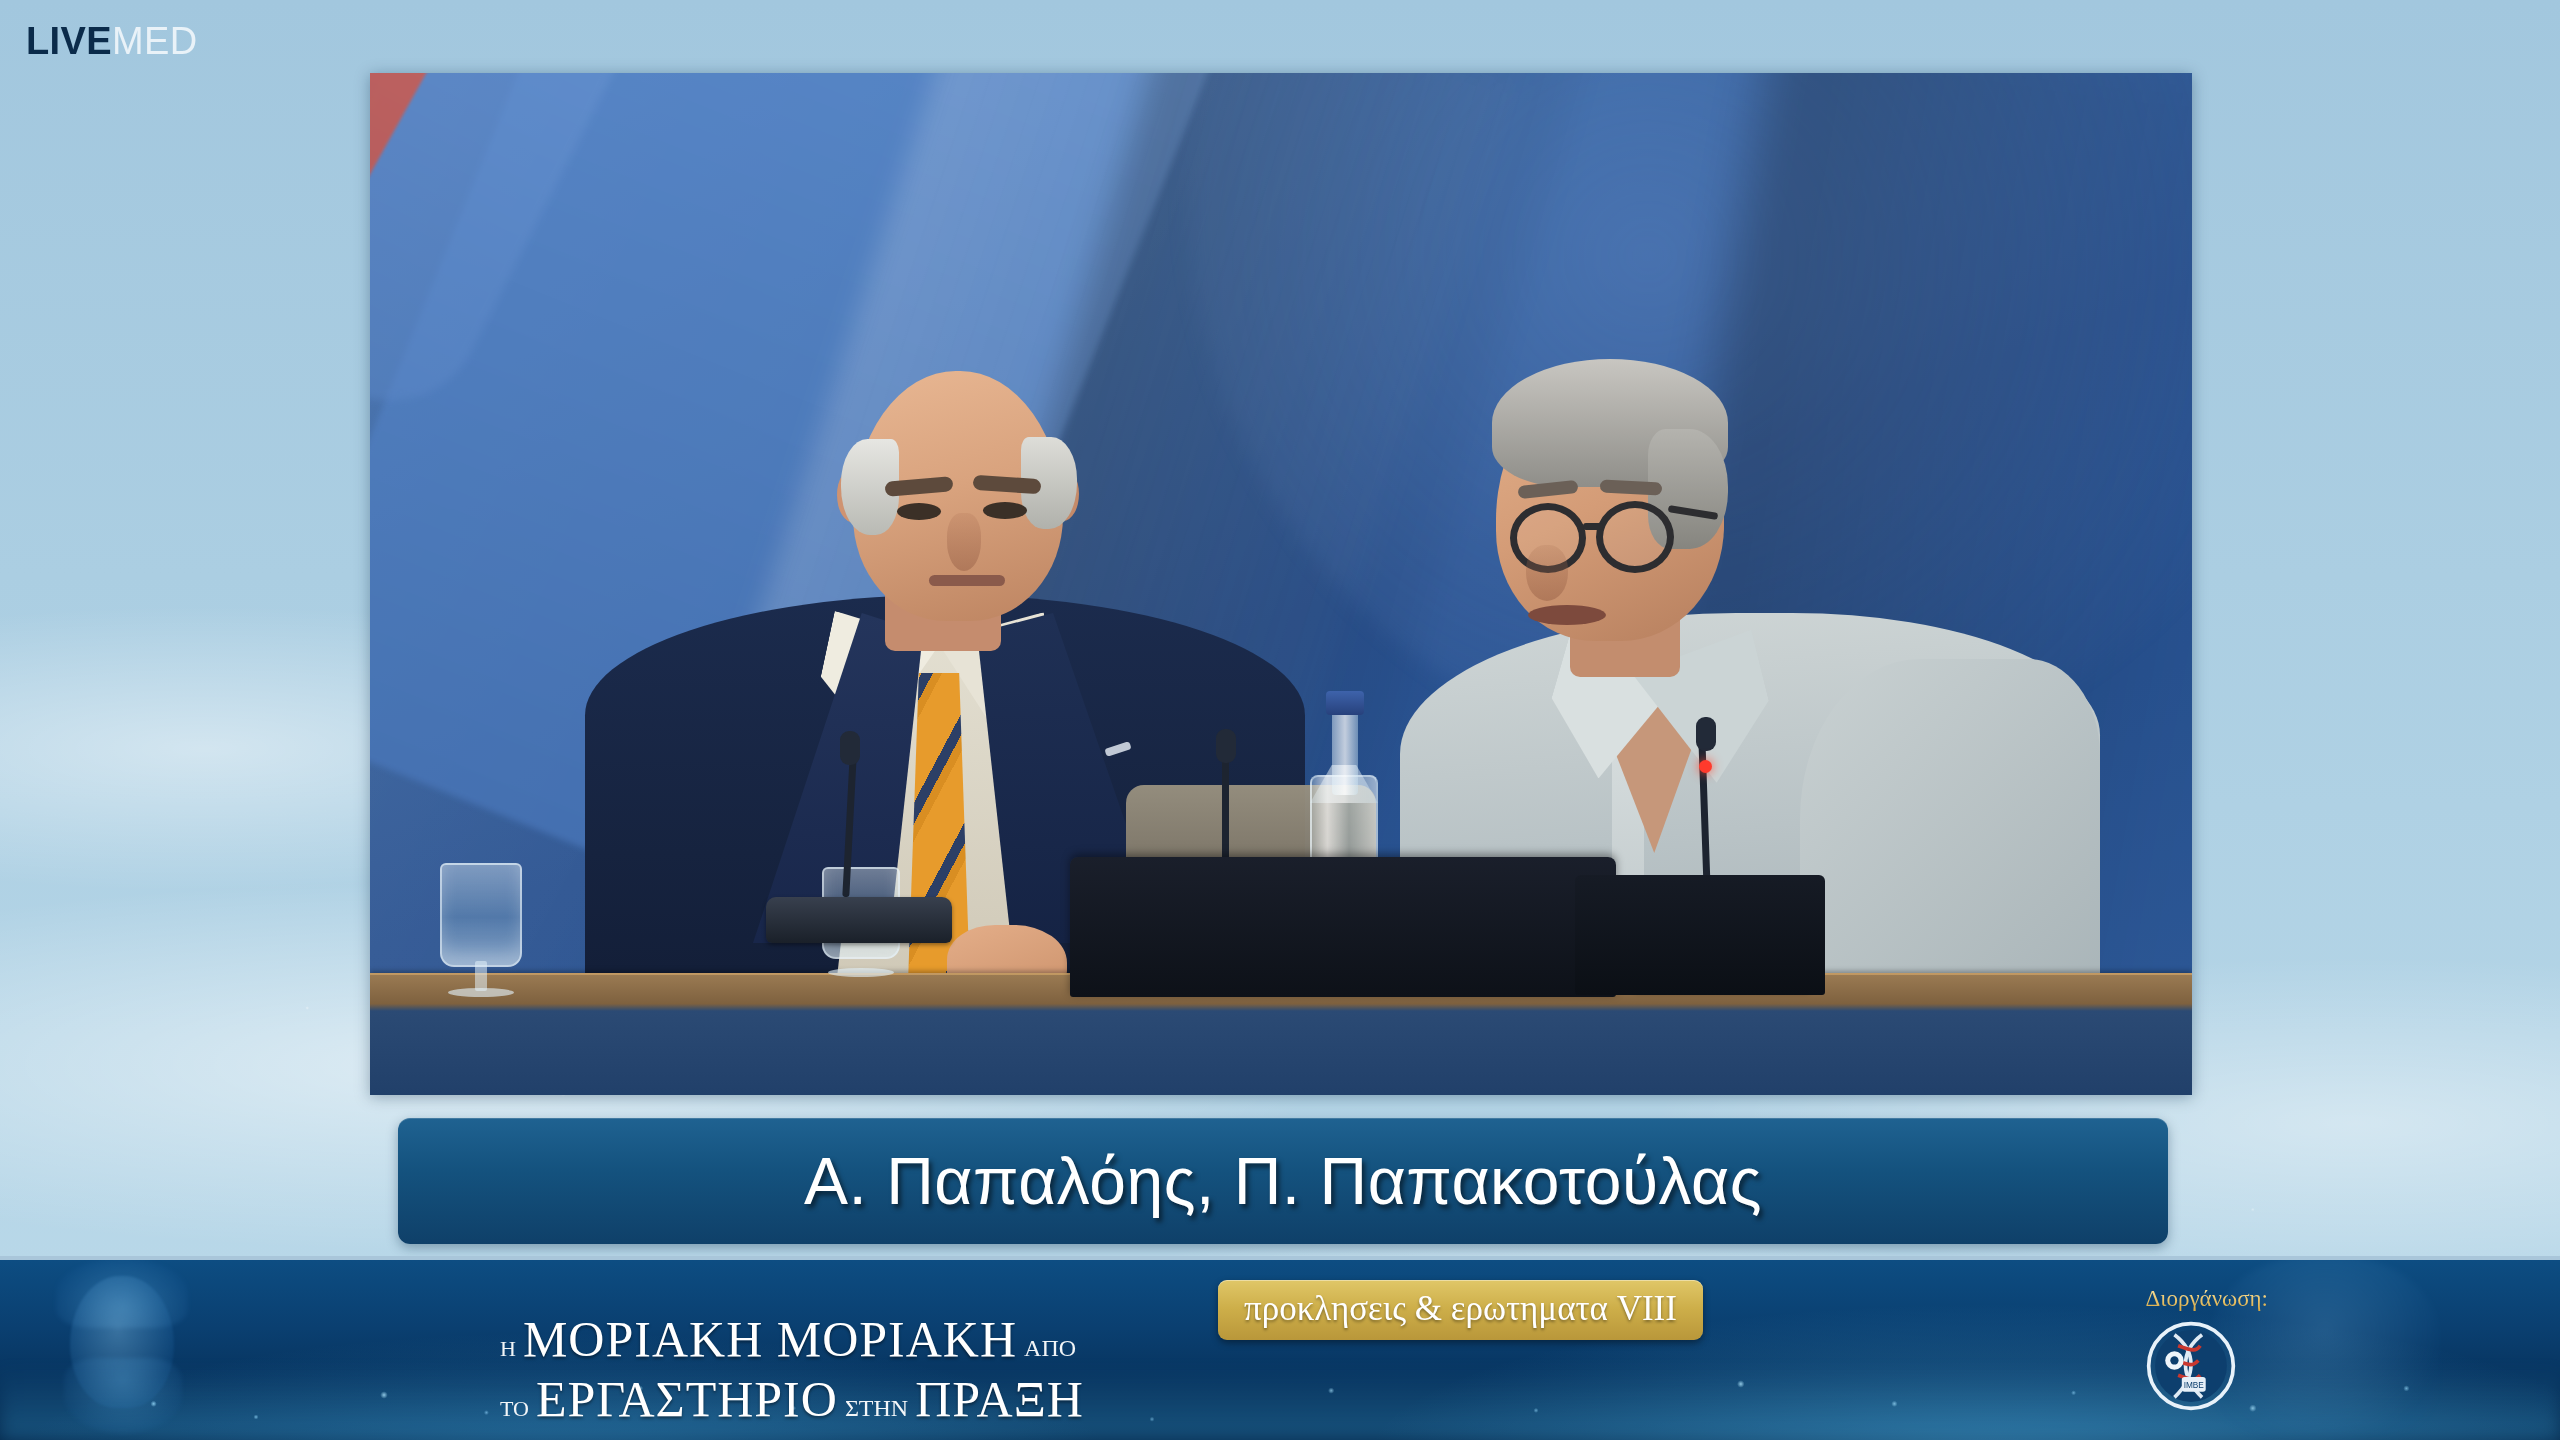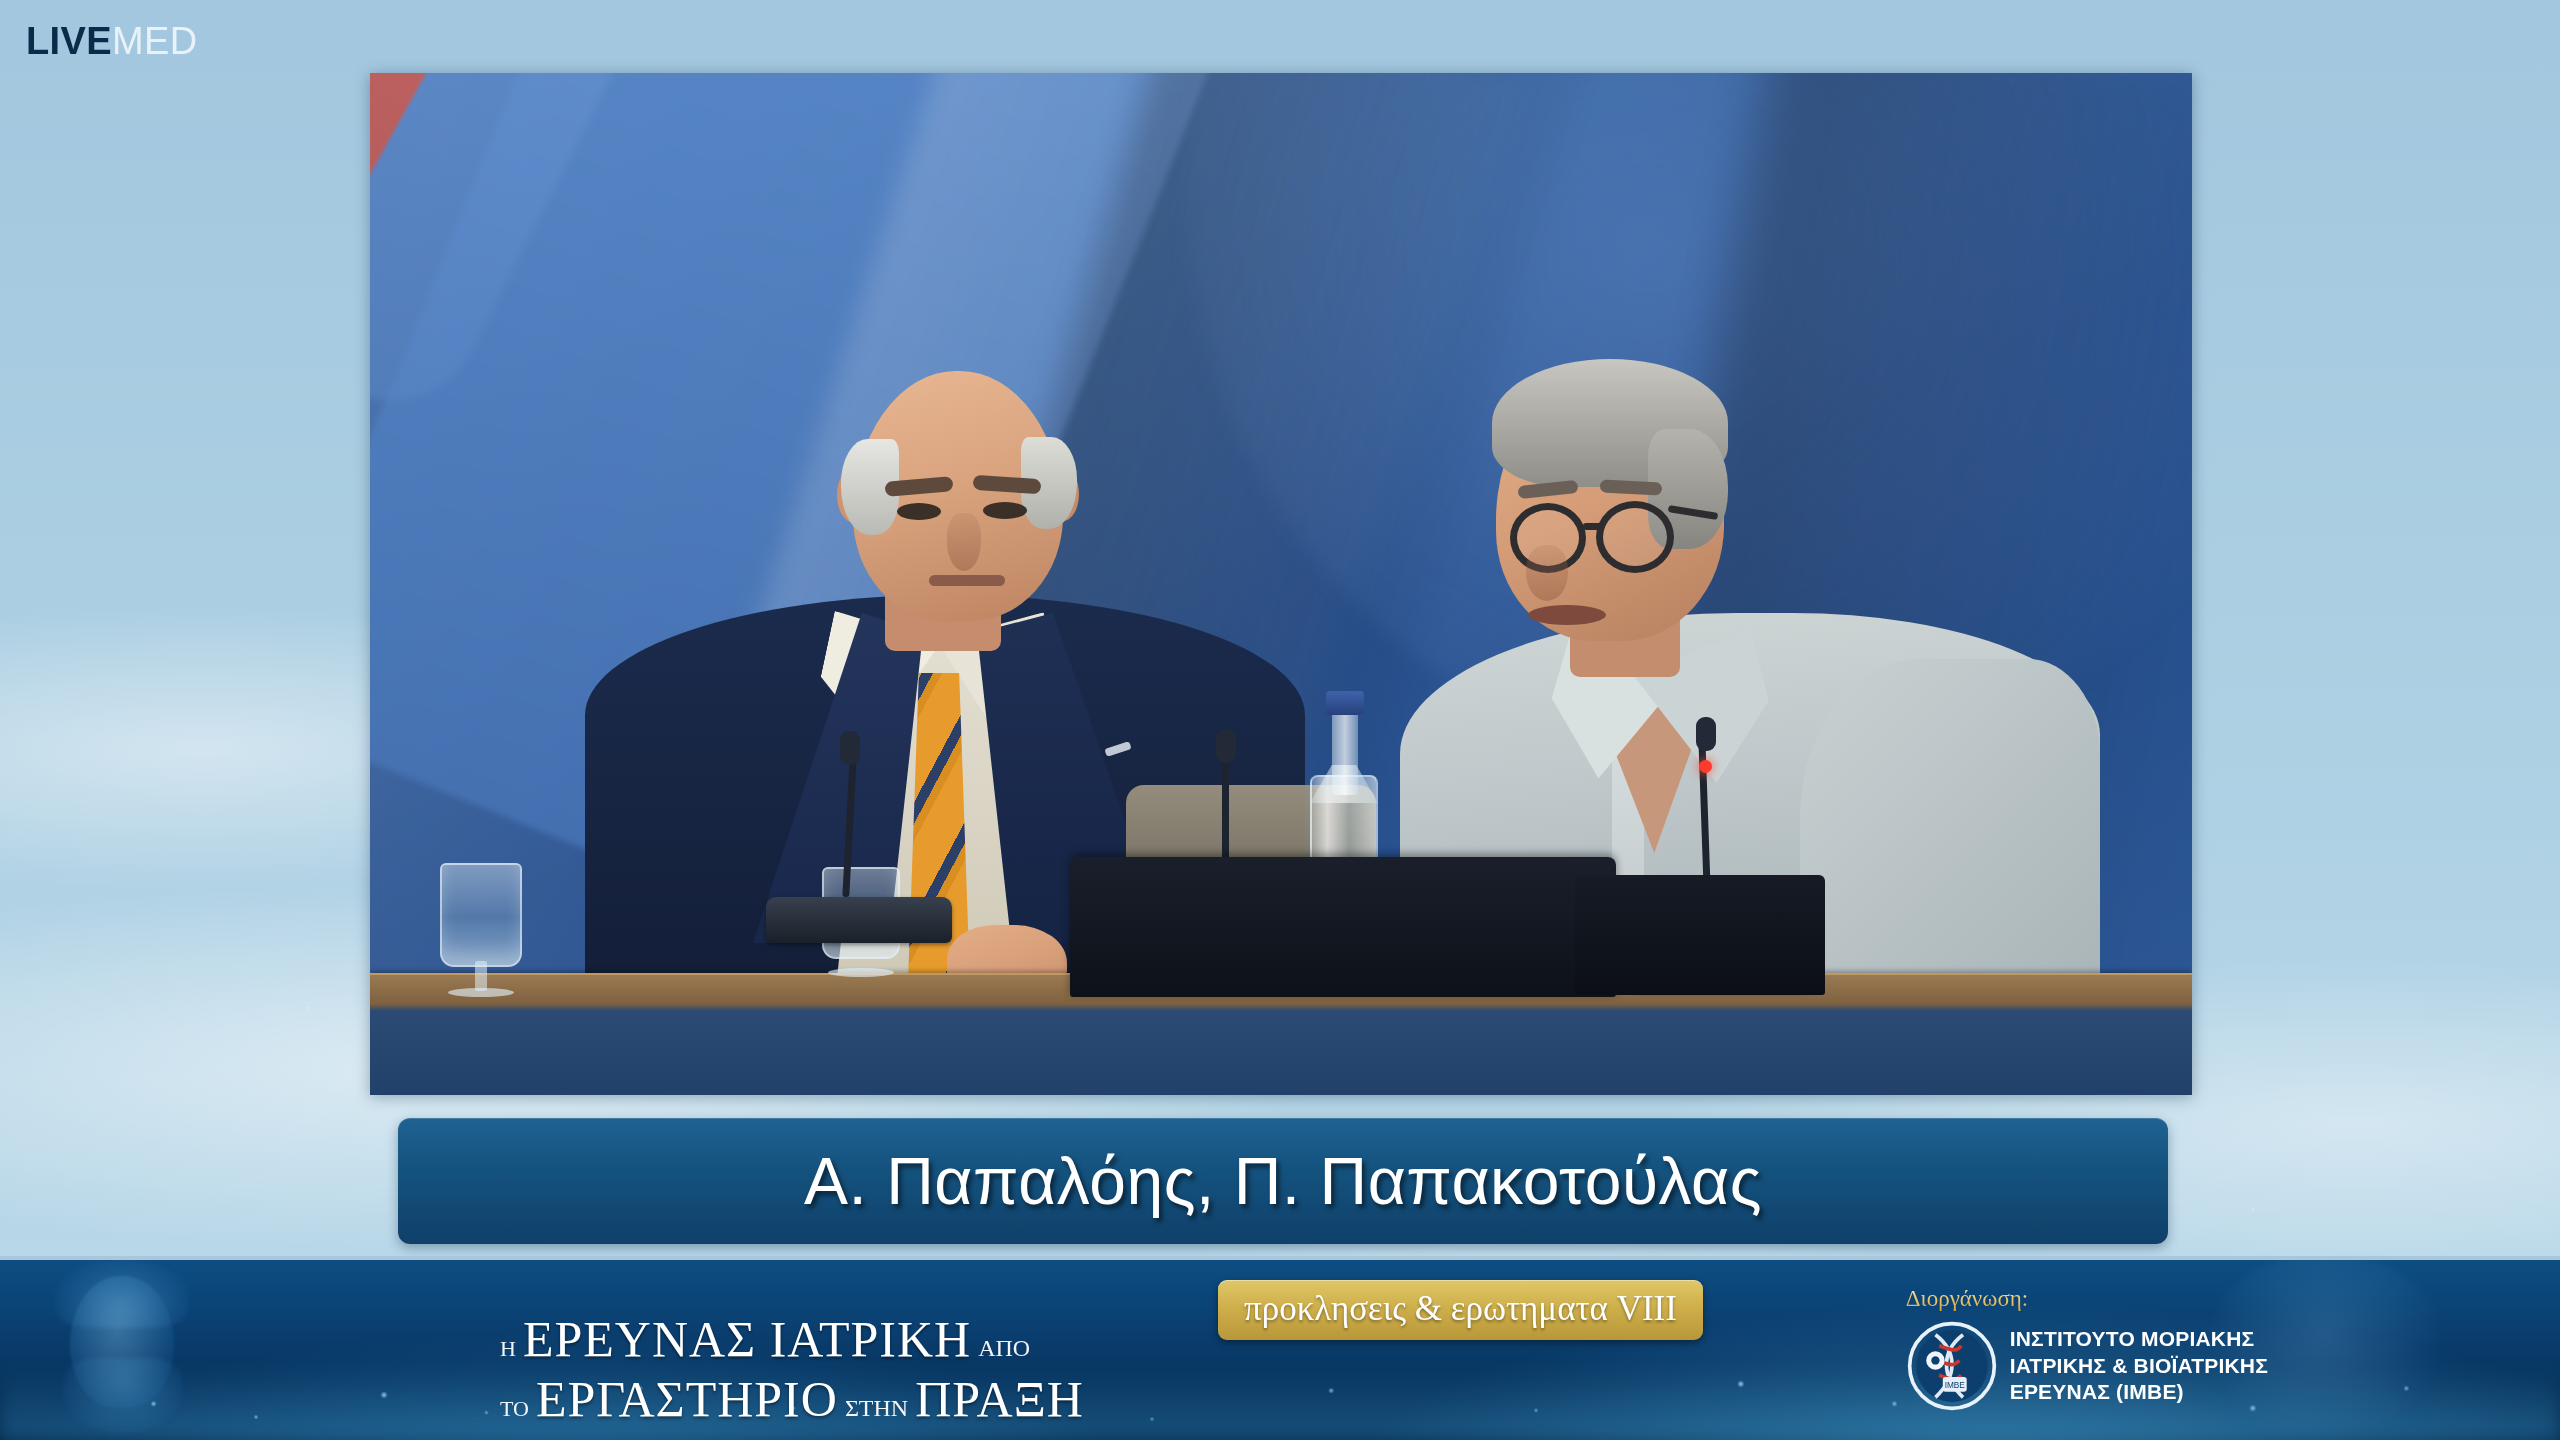--- a/index.html
+++ b/index.html
@@ -540,21 +540,21 @@
   <div class="bust">
     <div class="bust-hair"></div>
     <div class="bust-face"></div>
     <div class="bust-beard"></div>
   </div>
 
 
   <div class="f-theme">
     <div class="f-theme-row">
       <span class="f-small">Η</span>
-      <span class="f-big">ΕΡΕΥΝΑΣ ΙΑΤΡΙΚΗ</span>
+      <span class="f-big">ΜΟΡΙΑΚΗ ΜΟΡΙΑΚΗ</span>
       <span class="f-mid">ΑΠΟ</span>
     </div>
     <div class="f-theme-row">
       <span class="f-small">ΤΟ</span>
       <span class="f-big">ΕΡΓΑΣΤΗΡΙΟ</span>
       <span class="f-mid">ΣΤΗΝ</span>
       <span class="f-big">ΠΡΑΞΗ</span>
     </div>
   </div>
 
@@ -571,20 +571,15 @@
         <path d="M32 16 C56 34, 56 62, 32 84" fill="none" stroke="#dfeaf4" stroke-width="4"></path>
         <path d="M62 16 C38 34, 38 62, 62 84" fill="none" stroke="#dfeaf4" stroke-width="4"></path>
         <path d="M36 28 C52 34, 56 34, 60 28" fill="none" stroke="#c9372f" stroke-width="4"></path>
         <path d="M34 44 C50 50, 52 50, 58 44" fill="none" stroke="#c9372f" stroke-width="4"></path>
         <path d="M36 60 C52 66, 54 66, 60 60" fill="none" stroke="#c9372f" stroke-width="4"></path>
         <circle cx="32" cy="44" r="10" fill="#eef5fb"></circle>
         <circle cx="32" cy="44" r="4.5" fill="#0d3f6e"></circle>
         <rect x="40" y="62" width="26" height="16" rx="3" fill="#e6eff8"></rect>
         <text x="53" y="74" font-size="9" text-anchor="middle" fill="#0d3f6e" font-family="Liberation Sans, sans-serif">IMBE</text>
       </svg>
-      <div class="f-org-lines">
-        <div>ΙΝΣΤΙΤΟΥΤΟ ΜΟΡΙΑΚΗΣ</div>
-        <div>ΙΑΤΡΙΚΗΣ &amp; ΒΙΟΪΑΤΡΙΚΗΣ</div>
-        <div>ΕΡΕΥΝΑΣ (IMBE)</div>
-      </div>
     </div>
   </div>
 </div>
 
 </body></html>

